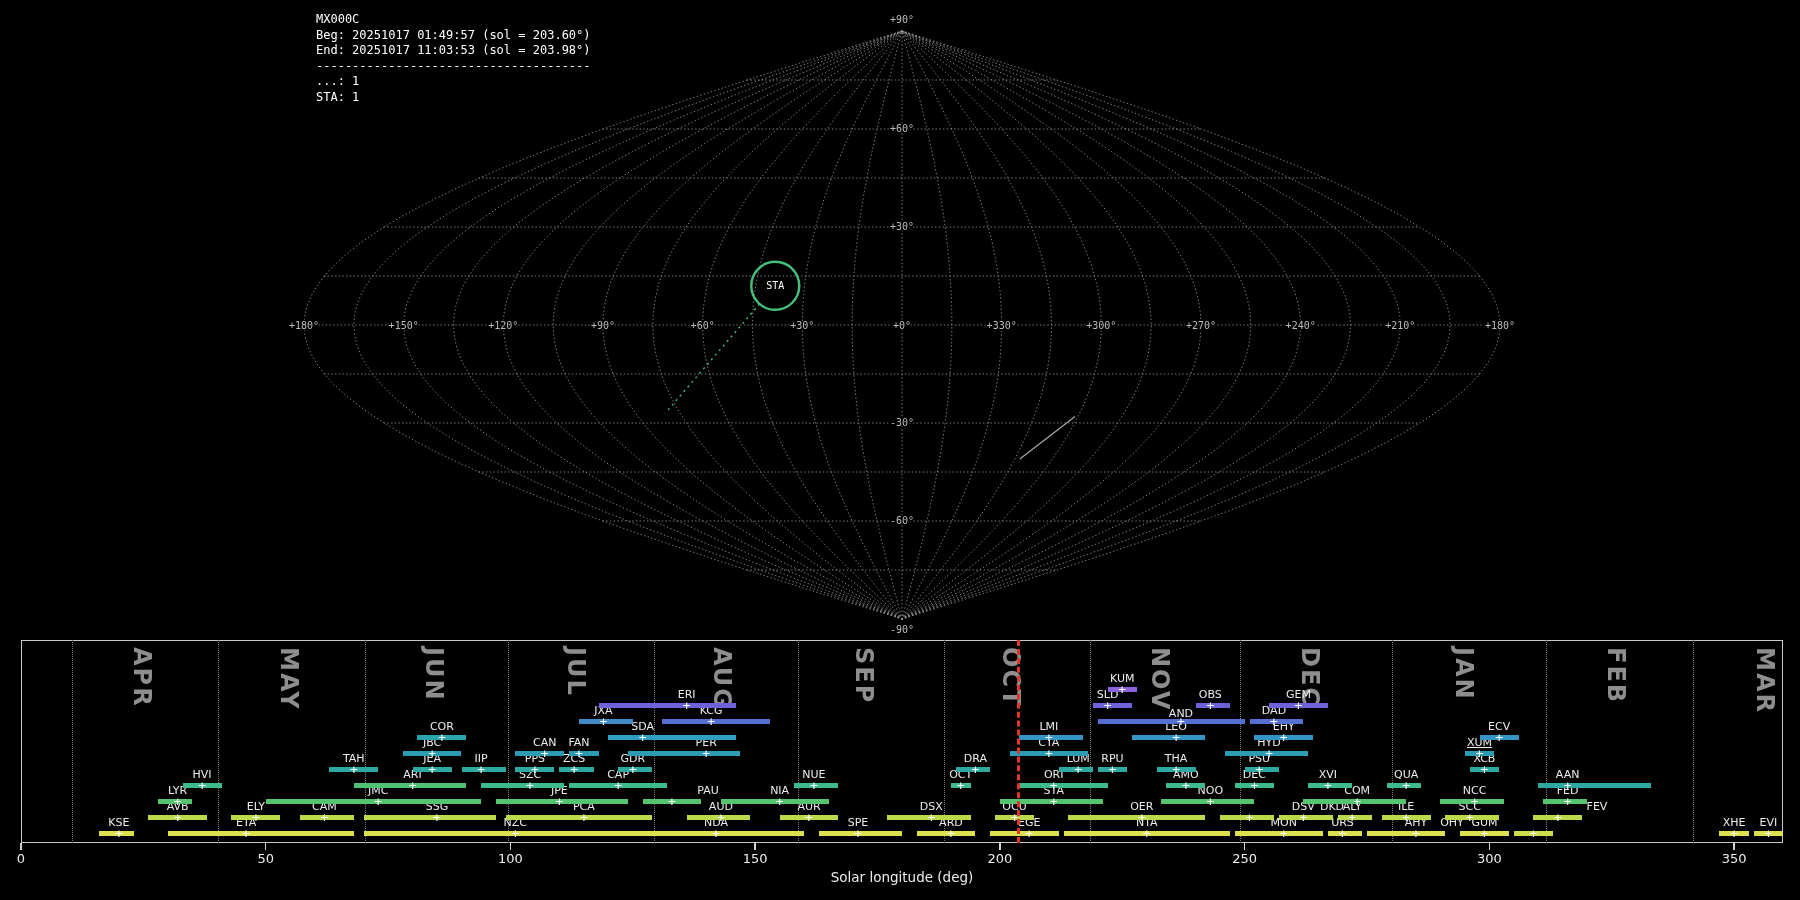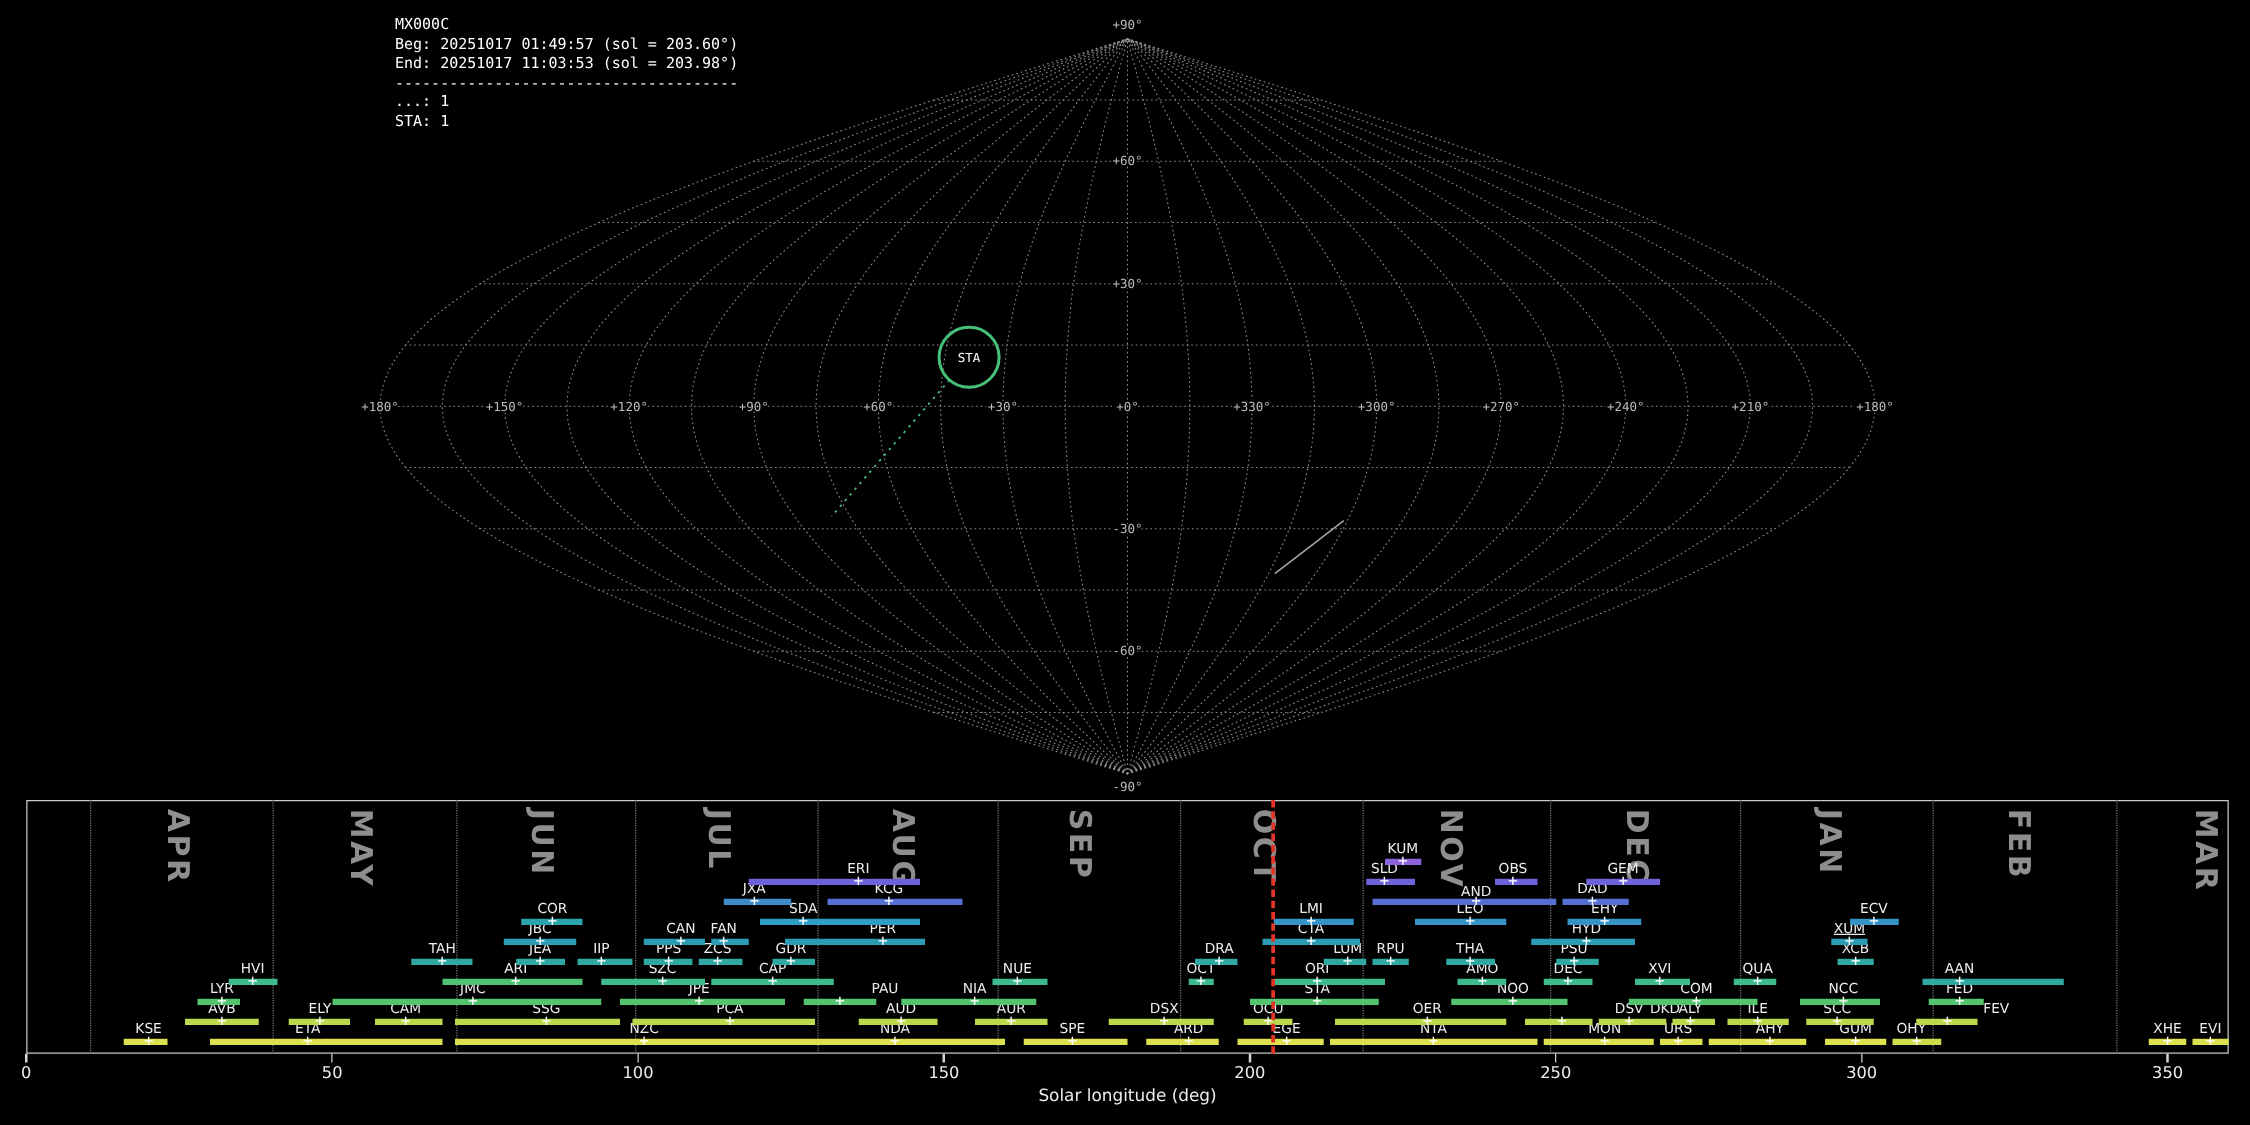--- a/index.html
+++ b/index.html
@@ -154,21 +154,21 @@
     <div class="peak-cross" style="left: 1342.5px; top: 833px;">+</div>
     <div class="bar-label" style="left: 1342.5px; top: 817px;">URS</div>
     <div class="bar" style="left: 1366.97px; top: 830.5px; width: 78.3111px; background: rgb(221, 225, 77);"></div>
     <div class="peak-cross" style="left: 1415.92px; top: 833px;">+</div>
     <div class="bar-label" style="left: 1415.92px; top: 817px;">AHY</div>
     <div class="bar" style="left: 1459.97px; top: 830.5px; width: 48.9444px; background: rgb(221, 225, 77);"></div>
     <div class="peak-cross" style="left: 1484.44px; top: 833px;">+</div>
     <div class="bar-label" style="left: 1484.44px; top: 817px;">GUM</div>
     <div class="bar" style="left: 1513.81px; top: 830.5px; width: 39.1556px; background: rgb(207, 221, 76);"></div>
     <div class="peak-cross" style="left: 1533.38px; top: 833px;">+</div>
-    <div class="bar-label" style="left: 1529px; top: 817px;">OHY</div>
+    <div class="bar-label" style="left: 1452px; top: 817px;">OHY</div>
     <div class="bar" style="left: 1719.37px; top: 830.5px; width: 29.3667px; background: rgb(221, 225, 77);"></div>
     <div class="peak-cross" style="left: 1734.06px; top: 833px;">+</div>
     <div class="bar-label" style="left: 1734.06px; top: 817px;">XHE</div>
     <div class="bar" style="left: 1753.63px; top: 830.5px; width: 29.3667px; background: rgb(221, 225, 77);"></div>
     <div class="peak-cross" style="left: 1768.32px; top: 833px;">+</div>
     <div class="bar-label" style="left: 1768.32px; top: 817px;">EVI</div>
     <div class="bar" style="left: 148.256px; top: 814.5px; width: 58.7333px; background: rgb(188, 217, 75);"></div>
     <div class="peak-cross" style="left: 177.622px; top: 817px;">+</div>
     <div class="bar-label" style="left: 177.622px; top: 801px;">AVB</div>
     <div class="bar" style="left: 231.461px; top: 814.5px; width: 48.9444px; background: rgb(188, 217, 75);"></div>

